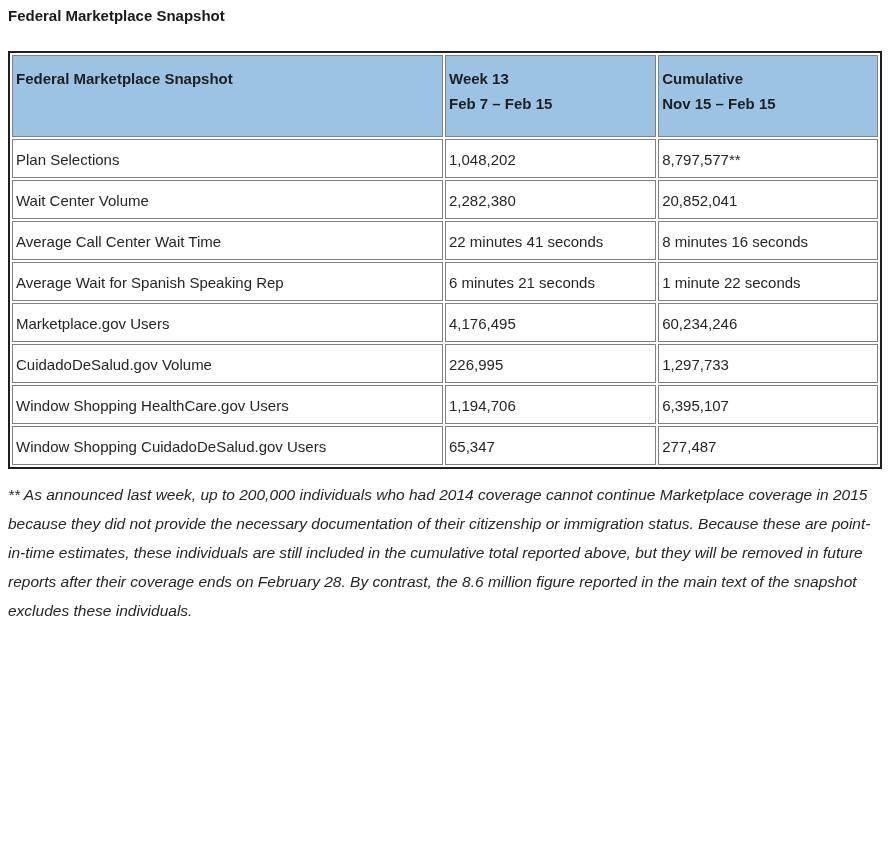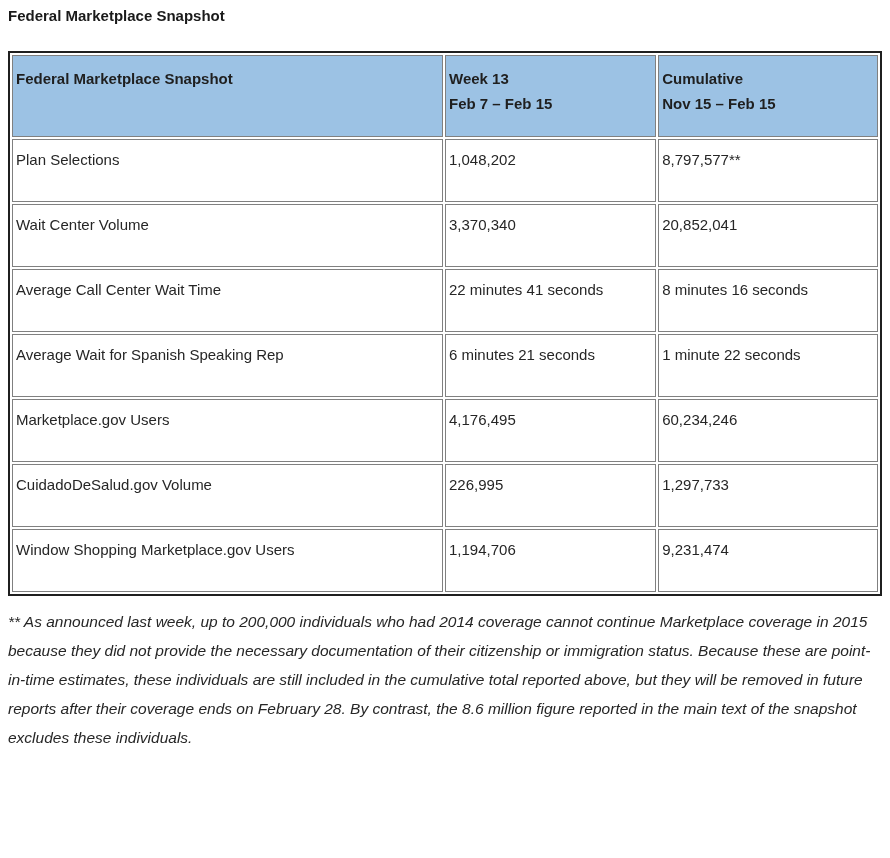--- a/index.html
+++ b/index.html
@@ -49,21 +49,21 @@
   thead th {
     background: var(--header-bg);
     height: 82px;
     font-weight: bold;
     color: #1f1f1f;
     padding-top: 10px;
     line-height: 25px;
   }
   thead th .hline { display: block; }
   tbody td {
-    height: 63px;
+    height: 39px;
     font-weight: normal;
     line-height: 18px;
   }
   .footnote {
     width: 876px;
     margin: 11px 0 0 0;
     font-style: italic;
     font-size: 15.5px;
     line-height: 29px;
     color: var(--text);
@@ -98,21 +98,21 @@
       </tr>
     </thead>
     <tbody>
       <tr>
         <td>Plan Selections</td>
         <td>1,048,202</td>
         <td>8,797,577**</td>
       </tr>
       <tr>
         <td>Wait Center Volume</td>
-        <td>3,370,340</td>
+        <td>2,282,380</td>
         <td>20,852,041</td>
       </tr>
       <tr>
         <td>Average Call Center Wait Time</td>
         <td>22 minutes 41 seconds</td>
         <td>8 minutes 16 seconds</td>
       </tr>
       <tr>
         <td>Average Wait for Spanish Speaking Rep</td>
         <td>6 minutes 21 seconds</td>
@@ -122,22 +122,27 @@
         <td>Marketplace.gov Users</td>
         <td>4,176,495</td>
         <td>60,234,246</td>
       </tr>
       <tr>
         <td>CuidadoDeSalud.gov Volume</td>
         <td>226,995</td>
         <td>1,297,733</td>
       </tr>
       <tr>
-        <td>Window Shopping Marketplace.gov Users</td>
+        <td>Window Shopping HealthCare.gov Users</td>
         <td>1,194,706</td>
-        <td>9,231,474</td>
+        <td>6,395,107</td>
+      </tr>
+      <tr>
+        <td>Window Shopping CuidadoDeSalud.gov Users</td>
+        <td>65,347</td>
+        <td>277,487</td>
       </tr>
     </tbody>
   </table>
 
   <p class="footnote">** As announced last week, up to 200,000 individuals who had 2014 coverage cannot continue Marketplace coverage in 2015 because they did not provide the necessary documentation of their citizenship or immigration status. Because these are point-in-time estimates, these individuals are still included in the cumulative total reported above, but they will be removed in future reports after their coverage ends on February 28. By contrast, the 8.6 million figure reported in the main text of the snapshot excludes these individuals.</p>
 
 </div>
 
 </body></html>

